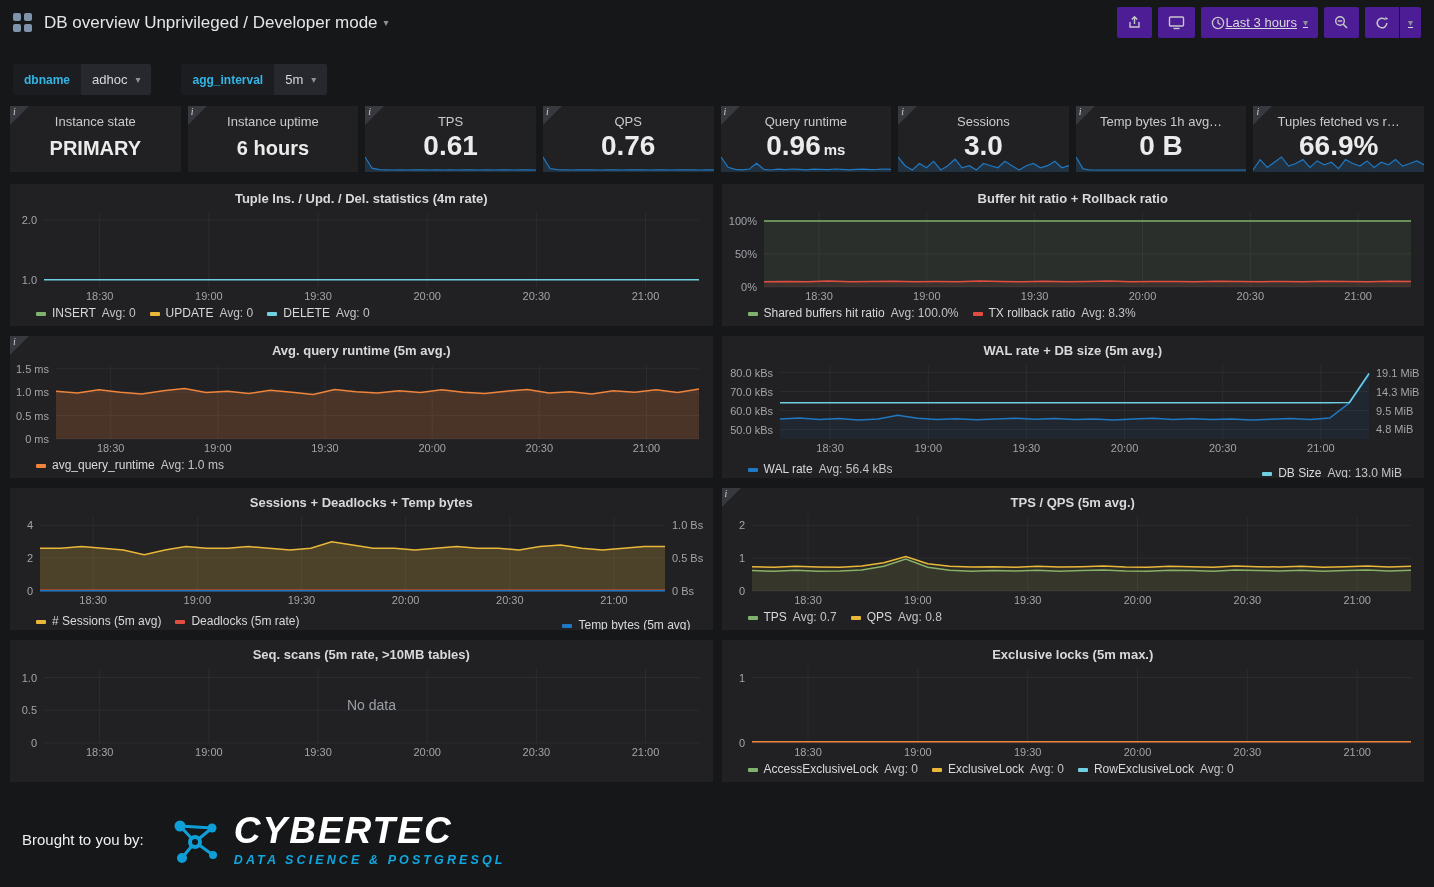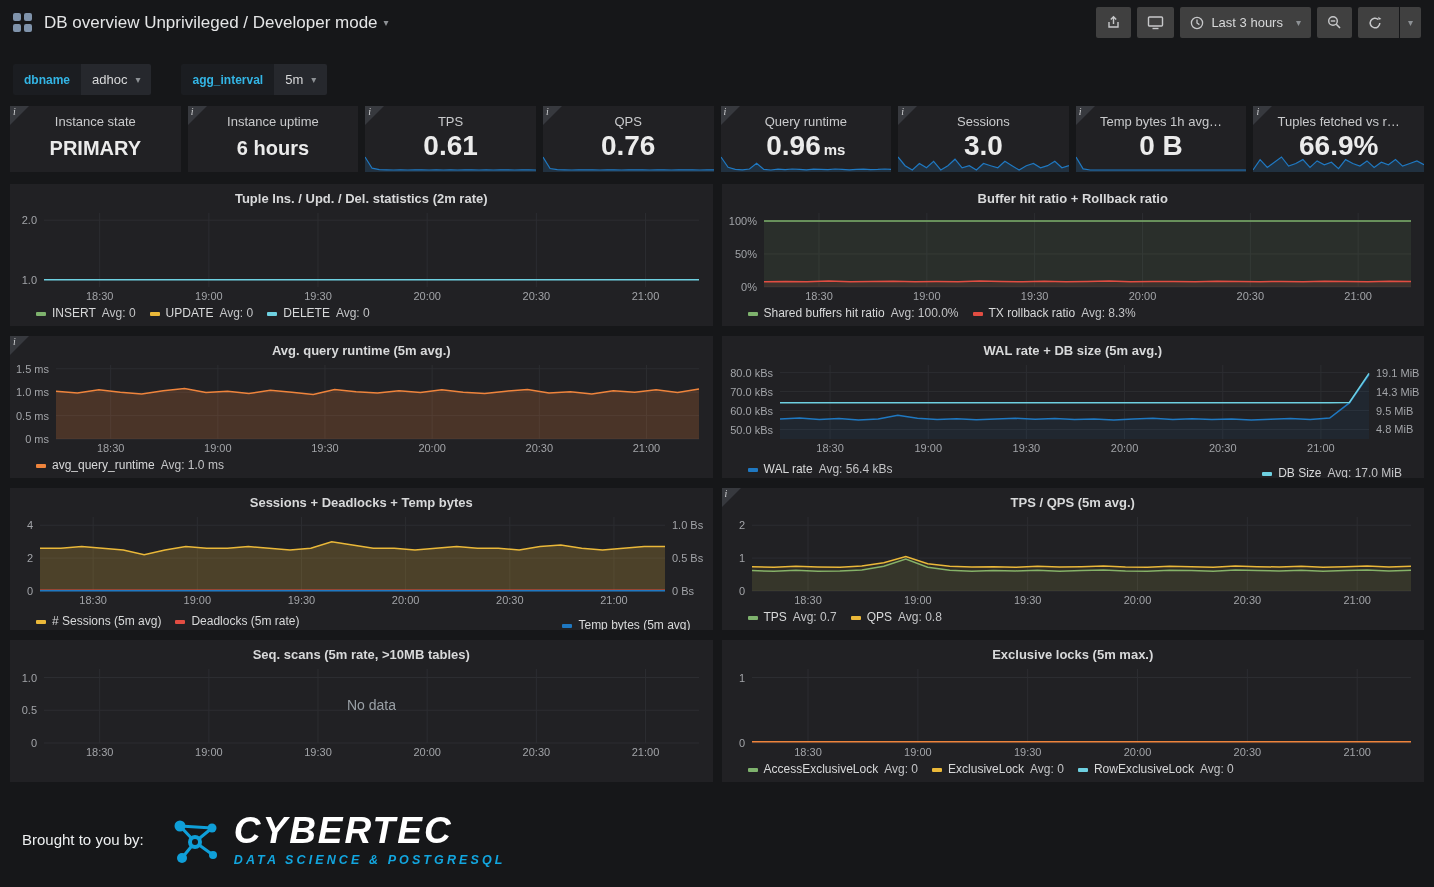--- a/index.html
+++ b/index.html
@@ -11,23 +11,23 @@
     font-size:13px;
   }
   
   .navbar { display:flex; align-items:center; height:45px; padding:0 13px; }
   .logo-grid { width:19px; height:19px; display:grid; grid-template-columns:1fr 1fr; grid-template-rows:1fr 1fr; gap:3px; cursor:pointer; }
   .logo-grid span { background:#7f93ab; border-radius:2px; }
   .dash-title { font-size:17px; font-weight:400; color:#e4e5e6; margin-left:12px; cursor:pointer; }
   .caret { color:#8d9195; font-size:10px; margin-left:6px; }
   .nav-right { margin-left:auto; display:flex; align-items:center; gap:6px; }
   .nav-btn {
-    height:31px; min-width:31px; background:#404040; border-radius:2px;
-    display:flex; align-items:center; justify-content:center; gap:7px;
-    padding:0 10px; color:#d8d9da; cursor:pointer; font-size:13px;
+    height:31px; min-width:31px; background:#4c1d95; border-radius:2px;
+    display:flex; align-items:center; justify-content:center; 
+    padding:0 10px; color:#d8d9da; cursor:pointer; font-size:13px;text-decoration:underline;
   }
   .nav-btn svg { display:block; }
   .split { padding:0; }
   .split .seg { display:flex; align-items:center; justify-content:center; height:100%; padding:0 10px; }
   .split .seg + .seg { border-left:1px solid #161719; padding:0 8px; }
   
   .submenu { display:flex; gap:30px; margin:19px 13px 11px; }
   .var-chip { display:flex; height:31px; border-radius:2px; overflow:hidden; }
   .var-label { display:flex; align-items:center; padding:0 11px; background:#1b1d21; color:#33b5e5; font-size:12px; font-weight:700; }
   .var-value { display:flex; align-items:center; gap:8px; padding:0 11px; background:#26282d; color:#d8d9da; font-size:13px; cursor:pointer; }
@@ -209,21 +209,21 @@
     <div class="stat-value">66.9%</div>
     <div class="spark"><svg width="171" height="17">
           <path d="M0,17 L0.0,15.0 L7.1,4.6 L14.3,12.4 L21.4,7.2 L28.5,2.0 L35.6,11.1 L42.8,8.5 L49.9,4.6 L57.0,12.4 L64.1,5.9 L71.3,9.8 L78.4,7.2 L85.5,13.7 L92.6,4.6 L99.8,8.5 L106.9,11.1 L114.0,5.9 L121.1,12.4 L128.3,7.2 L135.4,9.8 L142.5,4.6 L149.6,11.1 L156.8,8.5 L163.9,5.9 L171.0,9.8 L171,17 Z" fill="#1f78c1" fill-opacity="0.18" stroke="none"></path>
           <polyline points="0.0,15.0 7.1,4.6 14.3,12.4 21.4,7.2 28.5,2.0 35.6,11.1 42.8,8.5 49.9,4.6 57.0,12.4 64.1,5.9 71.3,9.8 78.4,7.2 85.5,13.7 92.6,4.6 99.8,8.5 106.9,11.1 114.0,5.9 121.1,12.4 128.3,7.2 135.4,9.8 142.5,4.6 149.6,11.1 156.8,8.5 163.9,5.9 171.0,9.8" fill="none" stroke="#1f78c1" stroke-width="1.2"></polyline>
         </svg></div>
   </section>
 </div>
 
 <div class="graphs">
   <section class="graph-panel">
-    <div class="graph-title">Tuple Ins. / Upd. / Del. statistics (2m rate)</div>
+    <div class="graph-title">Tuple Ins. / Upd. / Del. statistics (4m rate)</div>
     <div class="graph-area"><svg width="703" height="96">
           <line x1="89.67500000000001" y1="5" x2="89.67500000000001" y2="79" stroke="#2c2d31" stroke-width="1"></line>
           <text x="89.67500000000001" y="92" fill="#a2a4a8" font-size="11" text-anchor="middle" font-family="Liberation Sans, sans-serif">18:30</text>
           <line x1="198.8635" y1="5" x2="198.8635" y2="79" stroke="#2c2d31" stroke-width="1"></line>
           <text x="198.8635" y="92" fill="#a2a4a8" font-size="11" text-anchor="middle" font-family="Liberation Sans, sans-serif">19:00</text>
           <line x1="307.9865" y1="5" x2="307.9865" y2="79" stroke="#2c2d31" stroke-width="1"></line>
           <text x="307.9865" y="92" fill="#a2a4a8" font-size="11" text-anchor="middle" font-family="Liberation Sans, sans-serif">19:30</text>
           <line x1="417.17499999999995" y1="5" x2="417.17499999999995" y2="79" stroke="#2c2d31" stroke-width="1"></line>
           <text x="417.17499999999995" y="92" fill="#a2a4a8" font-size="11" text-anchor="middle" font-family="Liberation Sans, sans-serif">20:00</text>
           <line x1="526.3635" y1="5" x2="526.3635" y2="79" stroke="#2c2d31" stroke-width="1"></line>
@@ -363,21 +363,21 @@
         </svg></div>
     <div class="legend">
         <span class="legend-item">
           <span class="legend-mark" style="background: rgb(31, 120, 193);"></span>
           <span>WAL rate</span>
           <span class="legend-value">Avg: 56.4 kBs</span>
         </span>
         <span class="legend-item legend-right">
           <span class="legend-mark" style="background: rgb(110, 208, 224);"></span>
           <span>DB Size</span>
-          <span class="legend-value">Avg: 17.0 MiB</span>
+          <span class="legend-value">Avg: 13.0 MiB</span>
         </span>
       </div>
   </section>
   <section class="graph-panel">
     <div class="graph-title">Sessions + Deadlocks + Temp bytes</div>
     <div class="graph-area"><svg width="703" height="96">
           <line x1="83.125" y1="5" x2="83.125" y2="79" stroke="#2c2d31" stroke-width="1"></line>
           <text x="83.125" y="92" fill="#a2a4a8" font-size="11" text-anchor="middle" font-family="Liberation Sans, sans-serif">18:30</text>
           <line x1="187.3125" y1="5" x2="187.3125" y2="79" stroke="#2c2d31" stroke-width="1"></line>
           <text x="187.3125" y="92" fill="#a2a4a8" font-size="11" text-anchor="middle" font-family="Liberation Sans, sans-serif">19:00</text>

